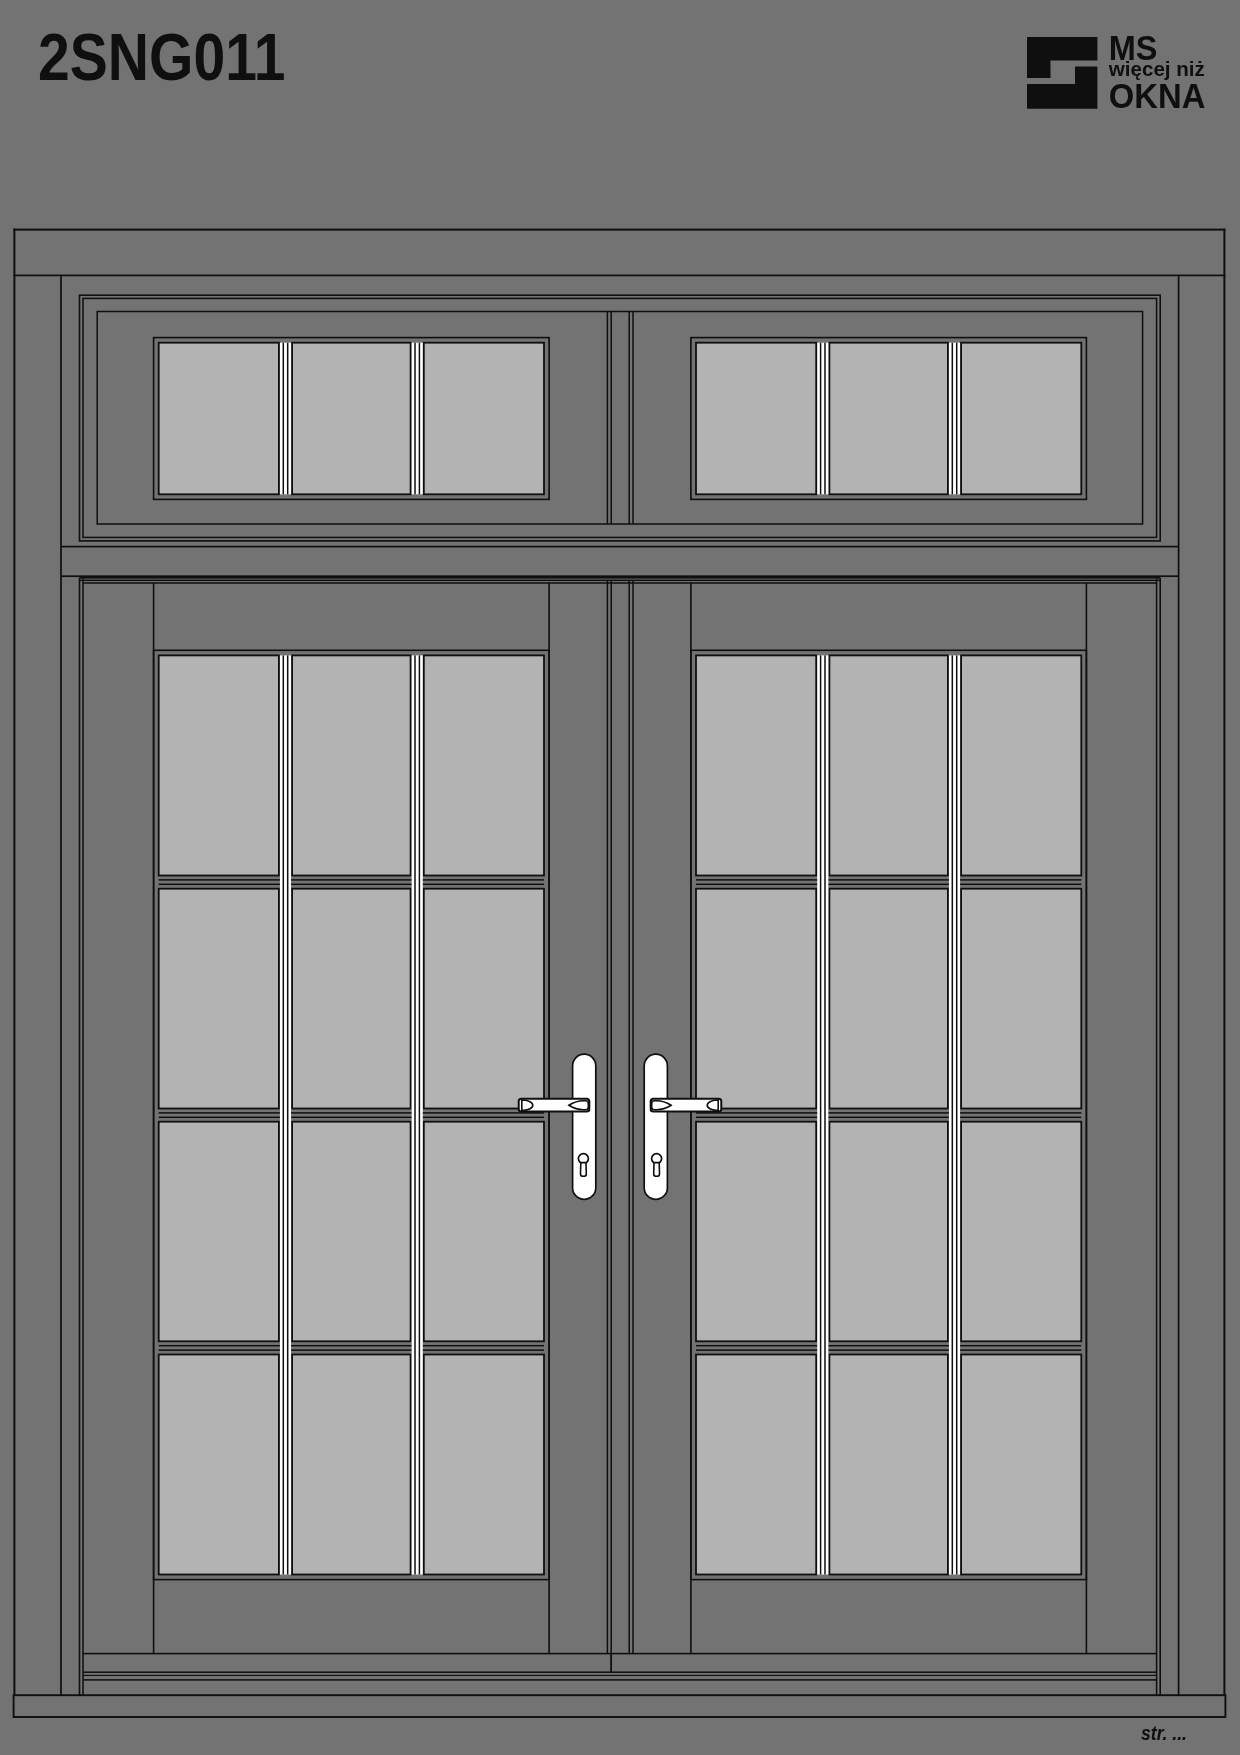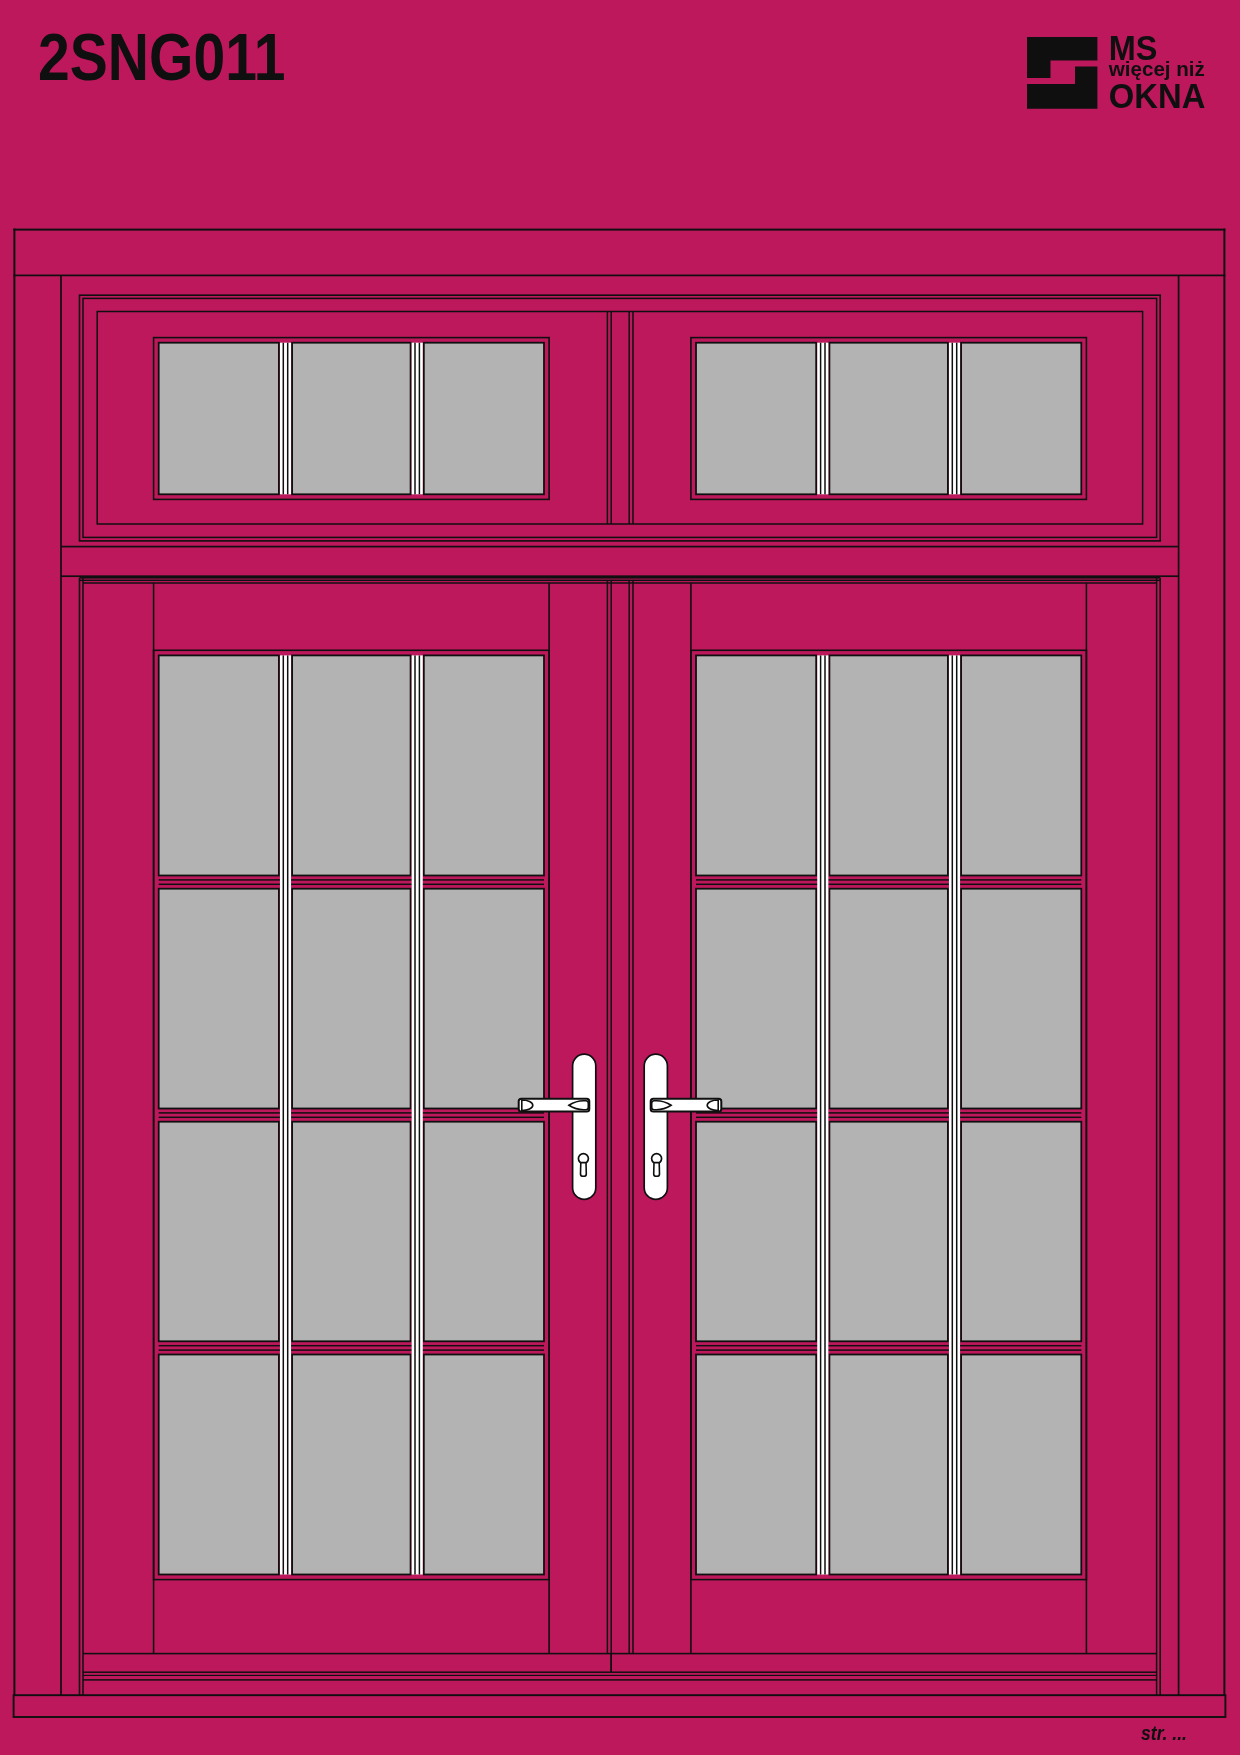--- a/index.html
+++ b/index.html
@@ -1,15 +1,15 @@
 <!DOCTYPE html>
 <html><head><meta charset="utf-8"><style>
 html,body{margin:0;padding:0;background:#fff;}
 body{font-family:"Liberation Sans",sans-serif;}
-.page{position:relative;width:1240px;height:1755px;background:#be185d;overflow:hidden;}
+.page{position:relative;width:1240px;height:1755px;background:#737373;overflow:hidden;}
 </style></head><body>
 <div class="page">
 <svg width="1240" height="1755" viewBox="0 0 1240 1755">
 
 <g>
         <text x="38" y="79.5" font-family="Liberation Sans, sans-serif" font-size="66" font-weight="bold" fill="#0f0f0f" textLength="247.5" lengthAdjust="spacingAndGlyphs">2SNG011</text>
       </g>
 
 <g>
         <path d="M1027,37 H1097.4 V60.5 H1050.5 V78 H1027 Z" fill="#0f0f0f"></path>

